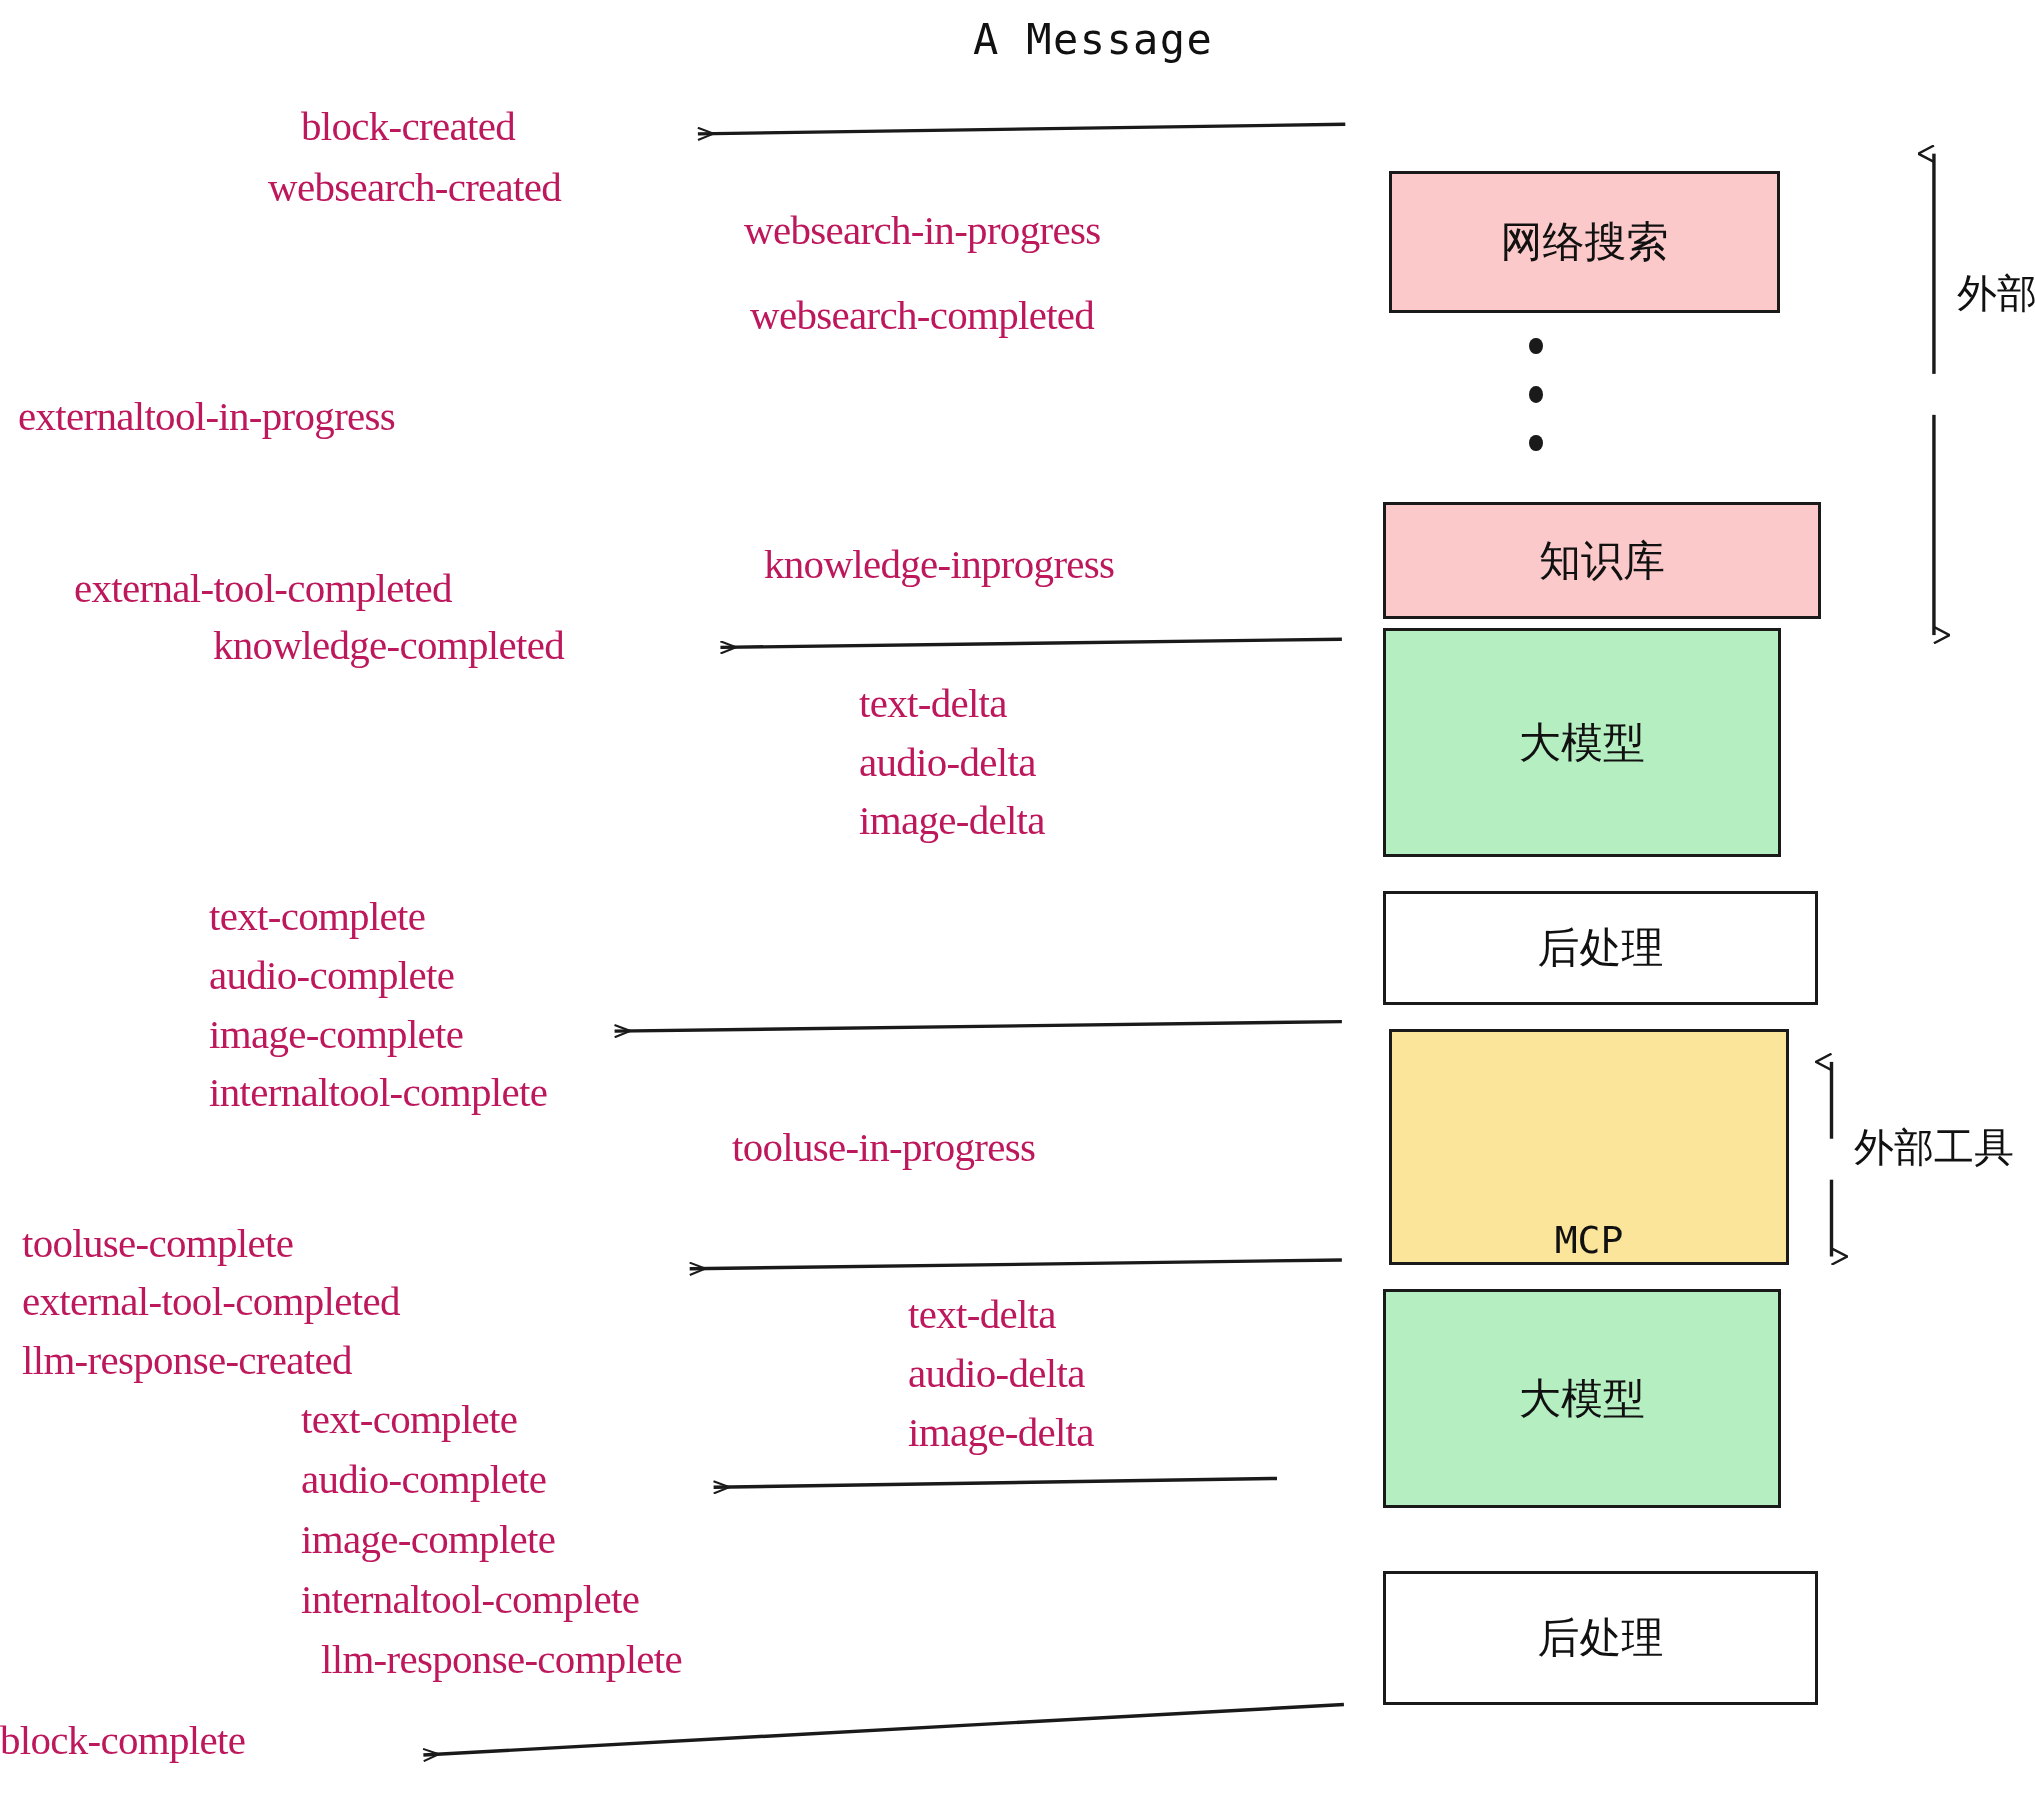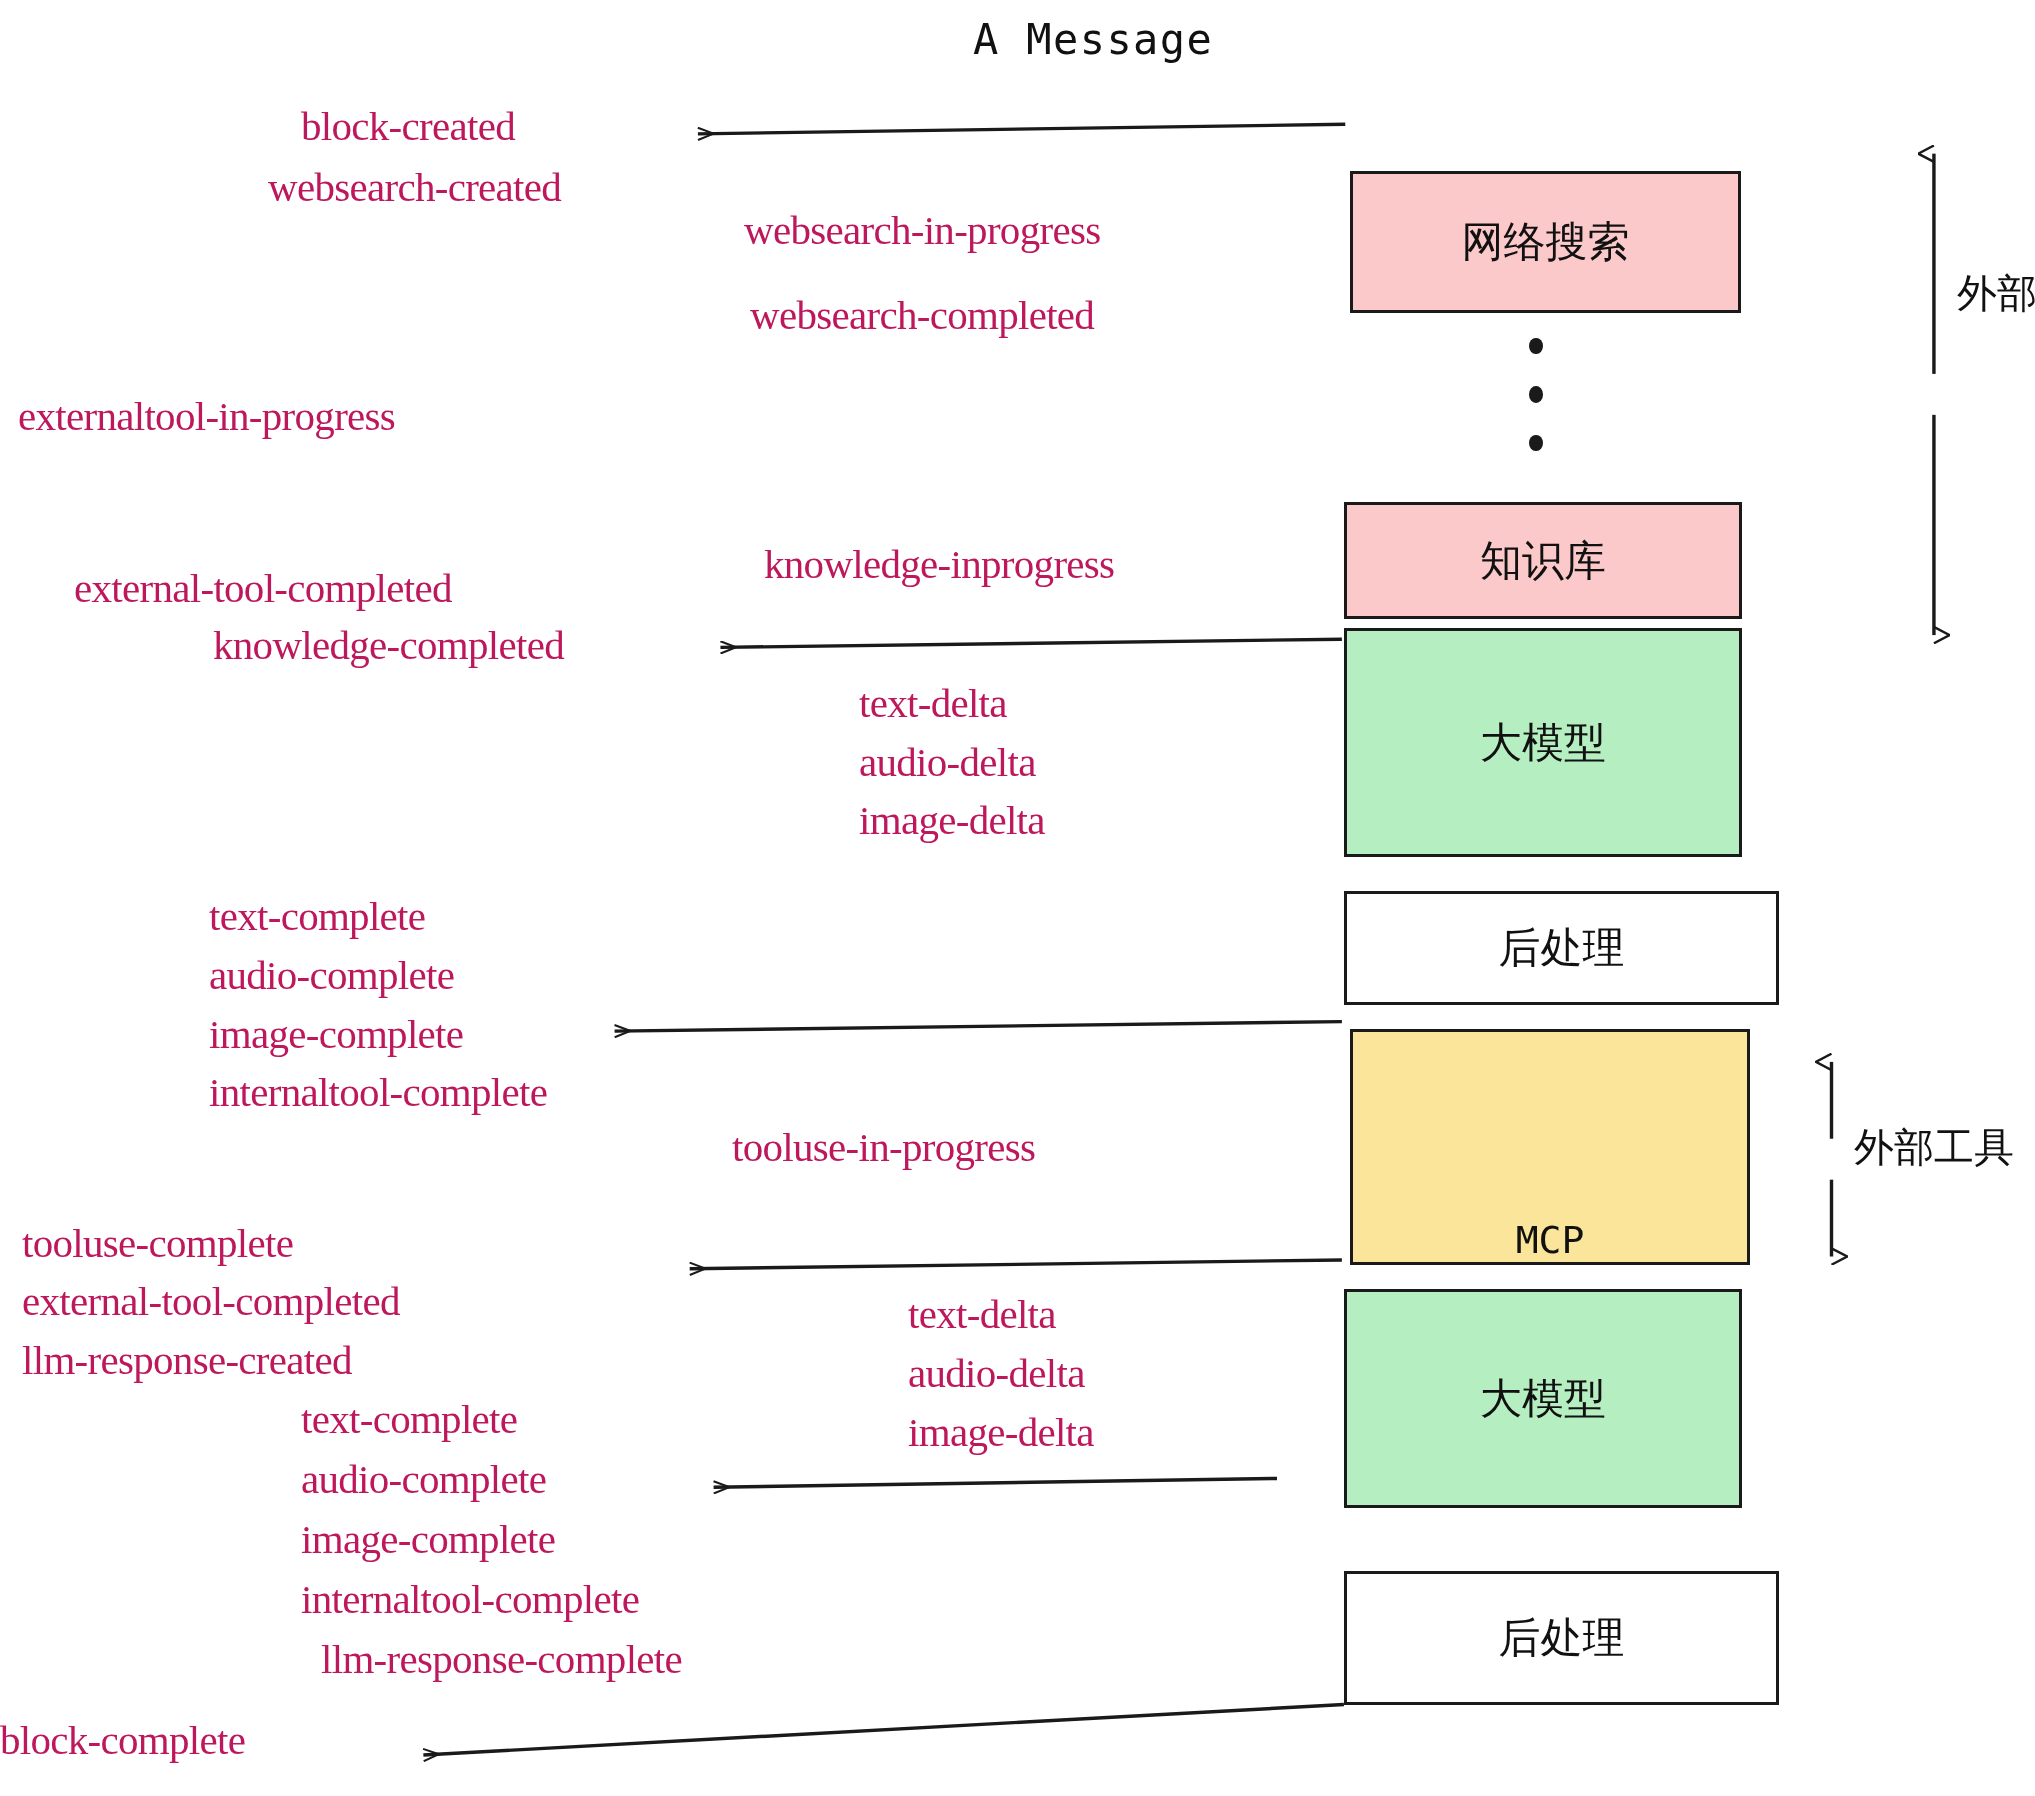--- a/index.html
+++ b/index.html
@@ -41,20 +41,21 @@
   .node {
     position: absolute;
     box-sizing: border-box;
     border: 3.4px solid #1a1a1a;
     display: flex;
     align-items: center;
     justify-content: center;
     font-size: 42px;
     font-family: "DejaVu Sans", "Liberation Sans", sans-serif;
     color: #111111;
+    margin-left: 39px;
   }
   .node.mono-label {
     font-family: "DejaVu Sans Mono", "Liberation Mono", monospace;
     font-size: 38px;
     align-items: flex-end;
   }
   
   .dots {
     position: absolute;
     display: flex;
@@ -116,21 +117,21 @@
         <line x1="2832" y1="607.5" x2="2832" y2="930" marker-end="url(#ah-up)" stroke-width="5"></line>
         <line x1="2682" y1="1667.5" x2="2682" y2="1555" marker-end="url(#ah-up)" stroke-width="5"></line>
         <line x1="2682" y1="1727.5" x2="2682" y2="1840" marker-end="url(#ah-up)" stroke-width="5"></line>
       </g>
   </svg>
 
   <div id="node-layer">
       <div class="node" style="left: 1350px; top: 171px; width: 391px; height: 142px; background: rgb(251, 201, 201);">
         <span>网络搜索</span>
       </div>
-      <div class="node" style="left: 1344px; top: 502px; width: 398px; height: 117px; background: rgb(251, 201, 201);">
+      <div class="node" style="left: 1344px; top: 502px; width: 438px; height: 117px; background: rgb(251, 201, 201);">
         <span>知识库</span>
       </div>
       <div class="node" style="left: 1344px; top: 628px; width: 398px; height: 229px; background: rgb(181, 238, 193);">
         <span>大模型</span>
       </div>
       <div class="node" style="left: 1344px; top: 891px; width: 435px; height: 114px; background: rgb(255, 255, 255);">
         <span>后处理</span>
       </div>
       <div class="node mono-label" style="left: 1350px; top: 1029px; width: 400px; height: 236px; background: rgb(251, 229, 154);">
         <span>MCP</span>

